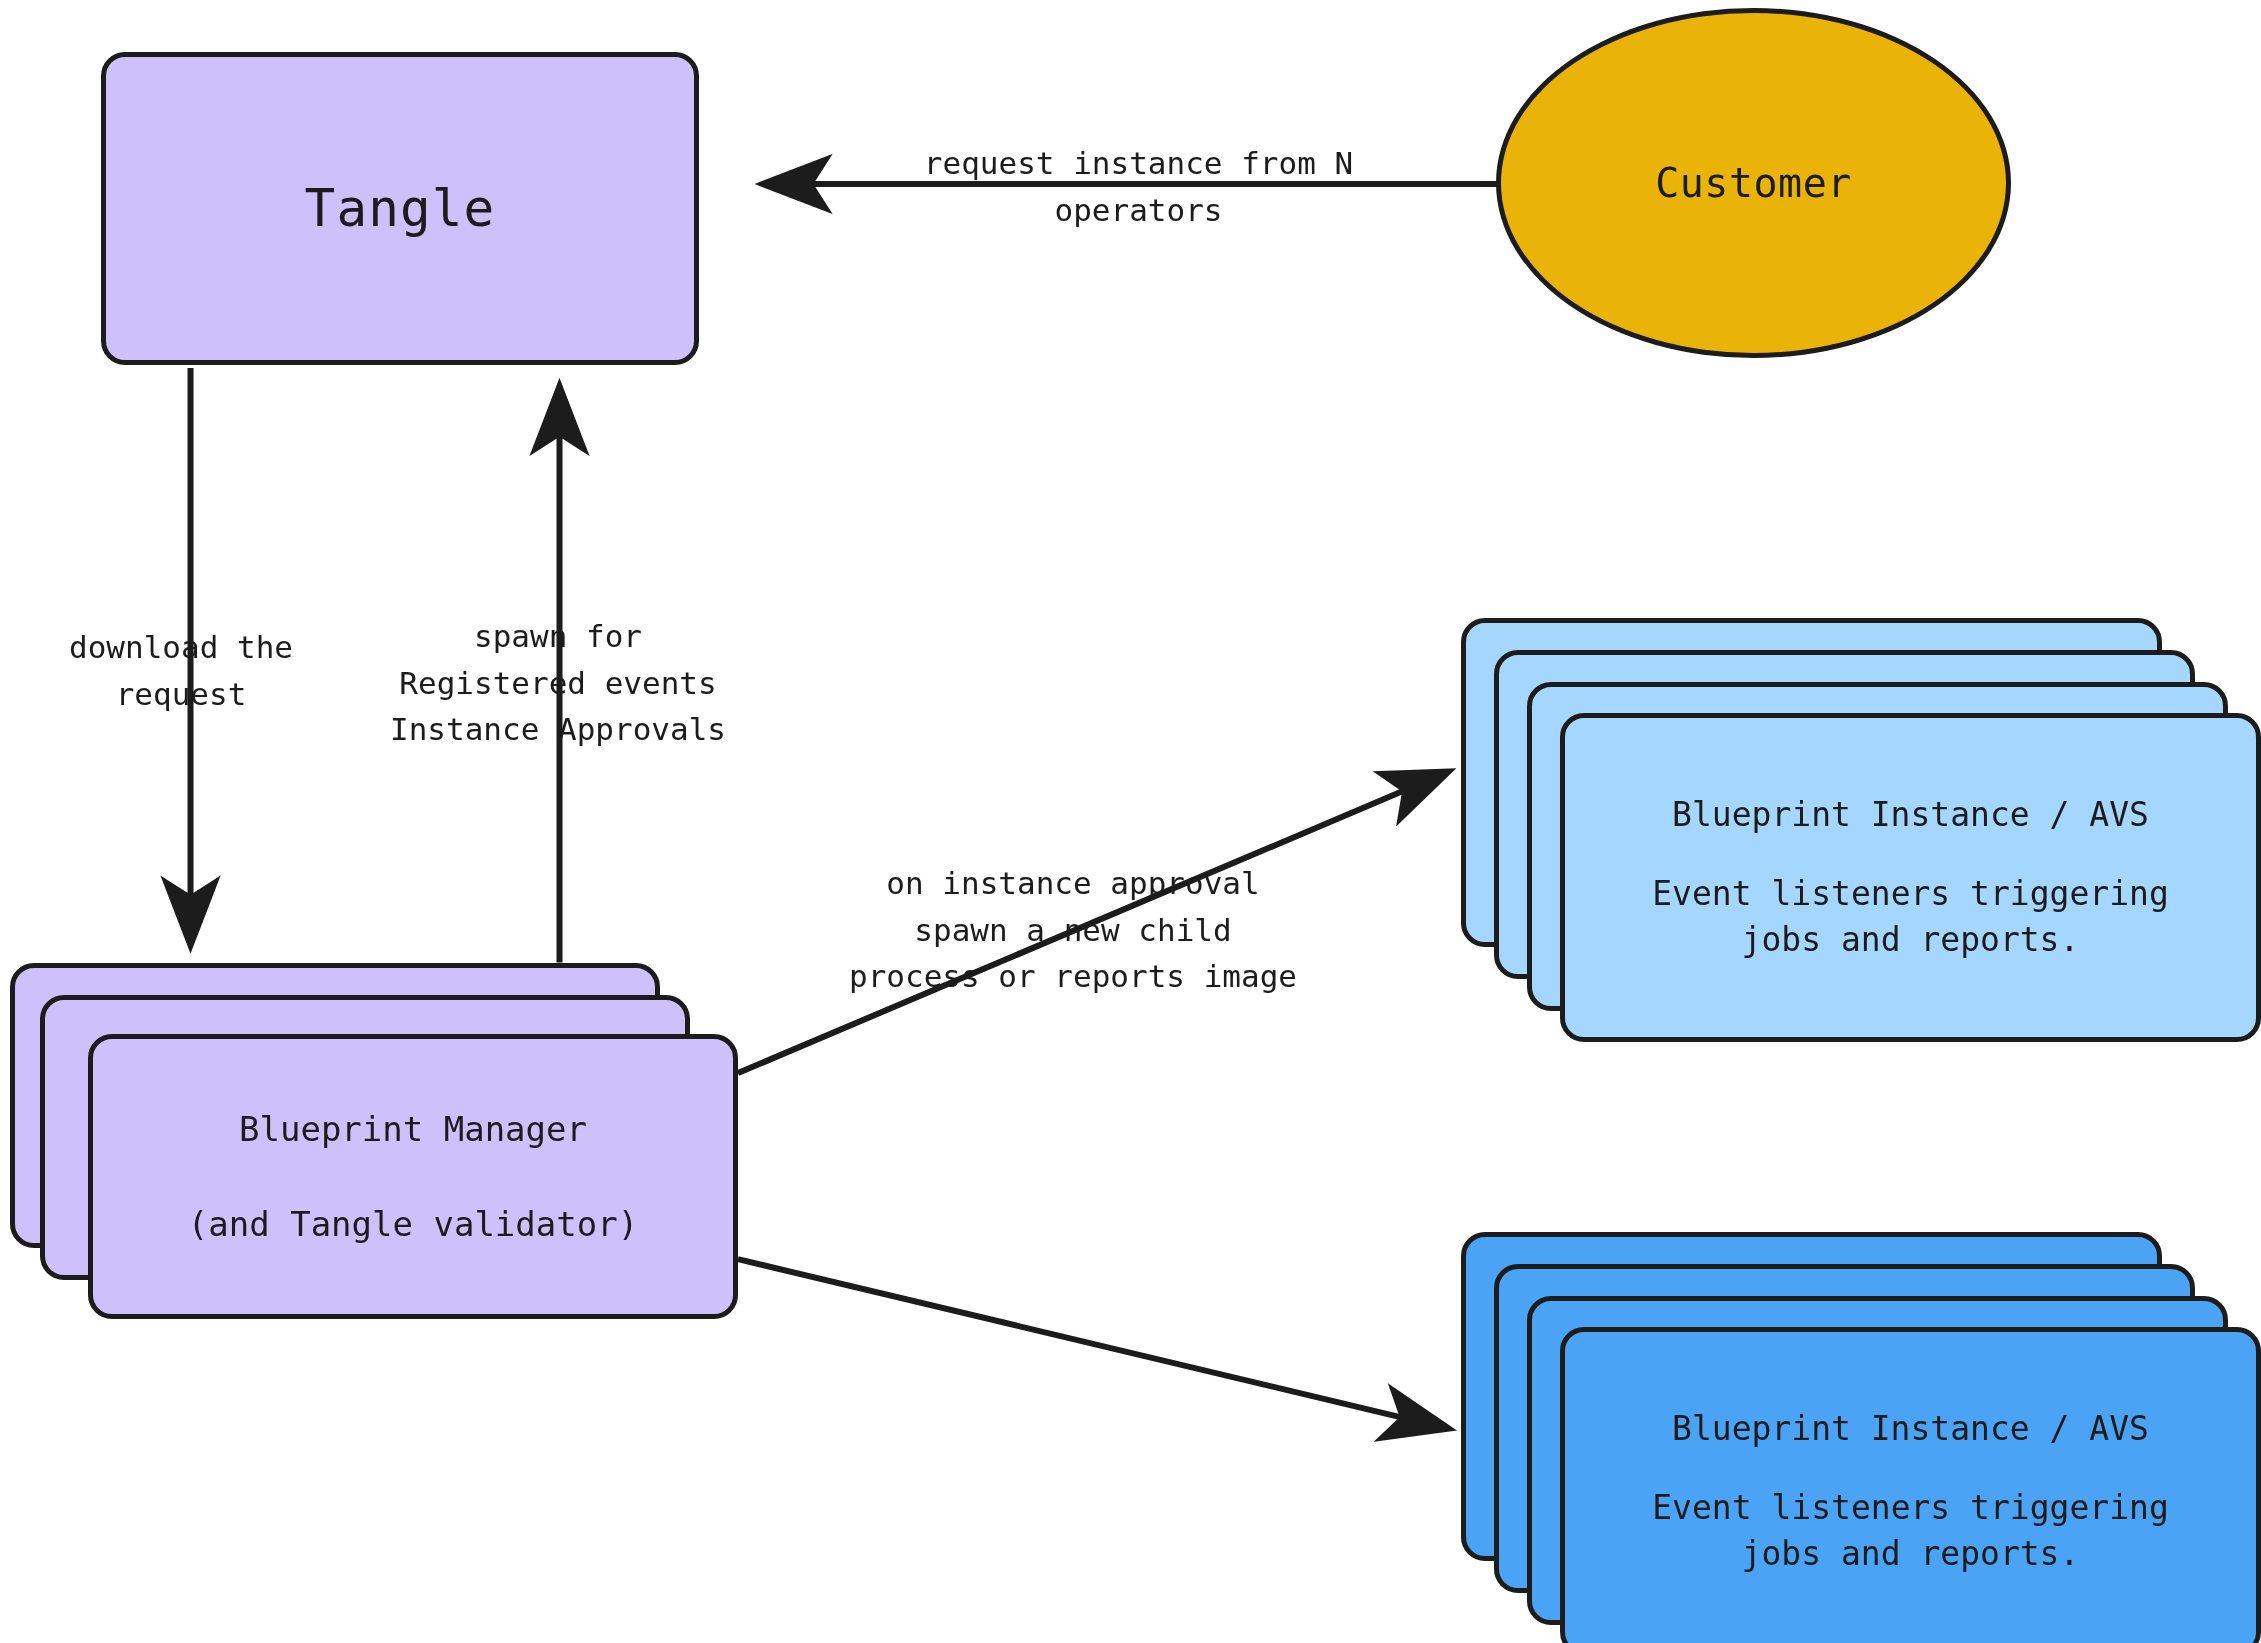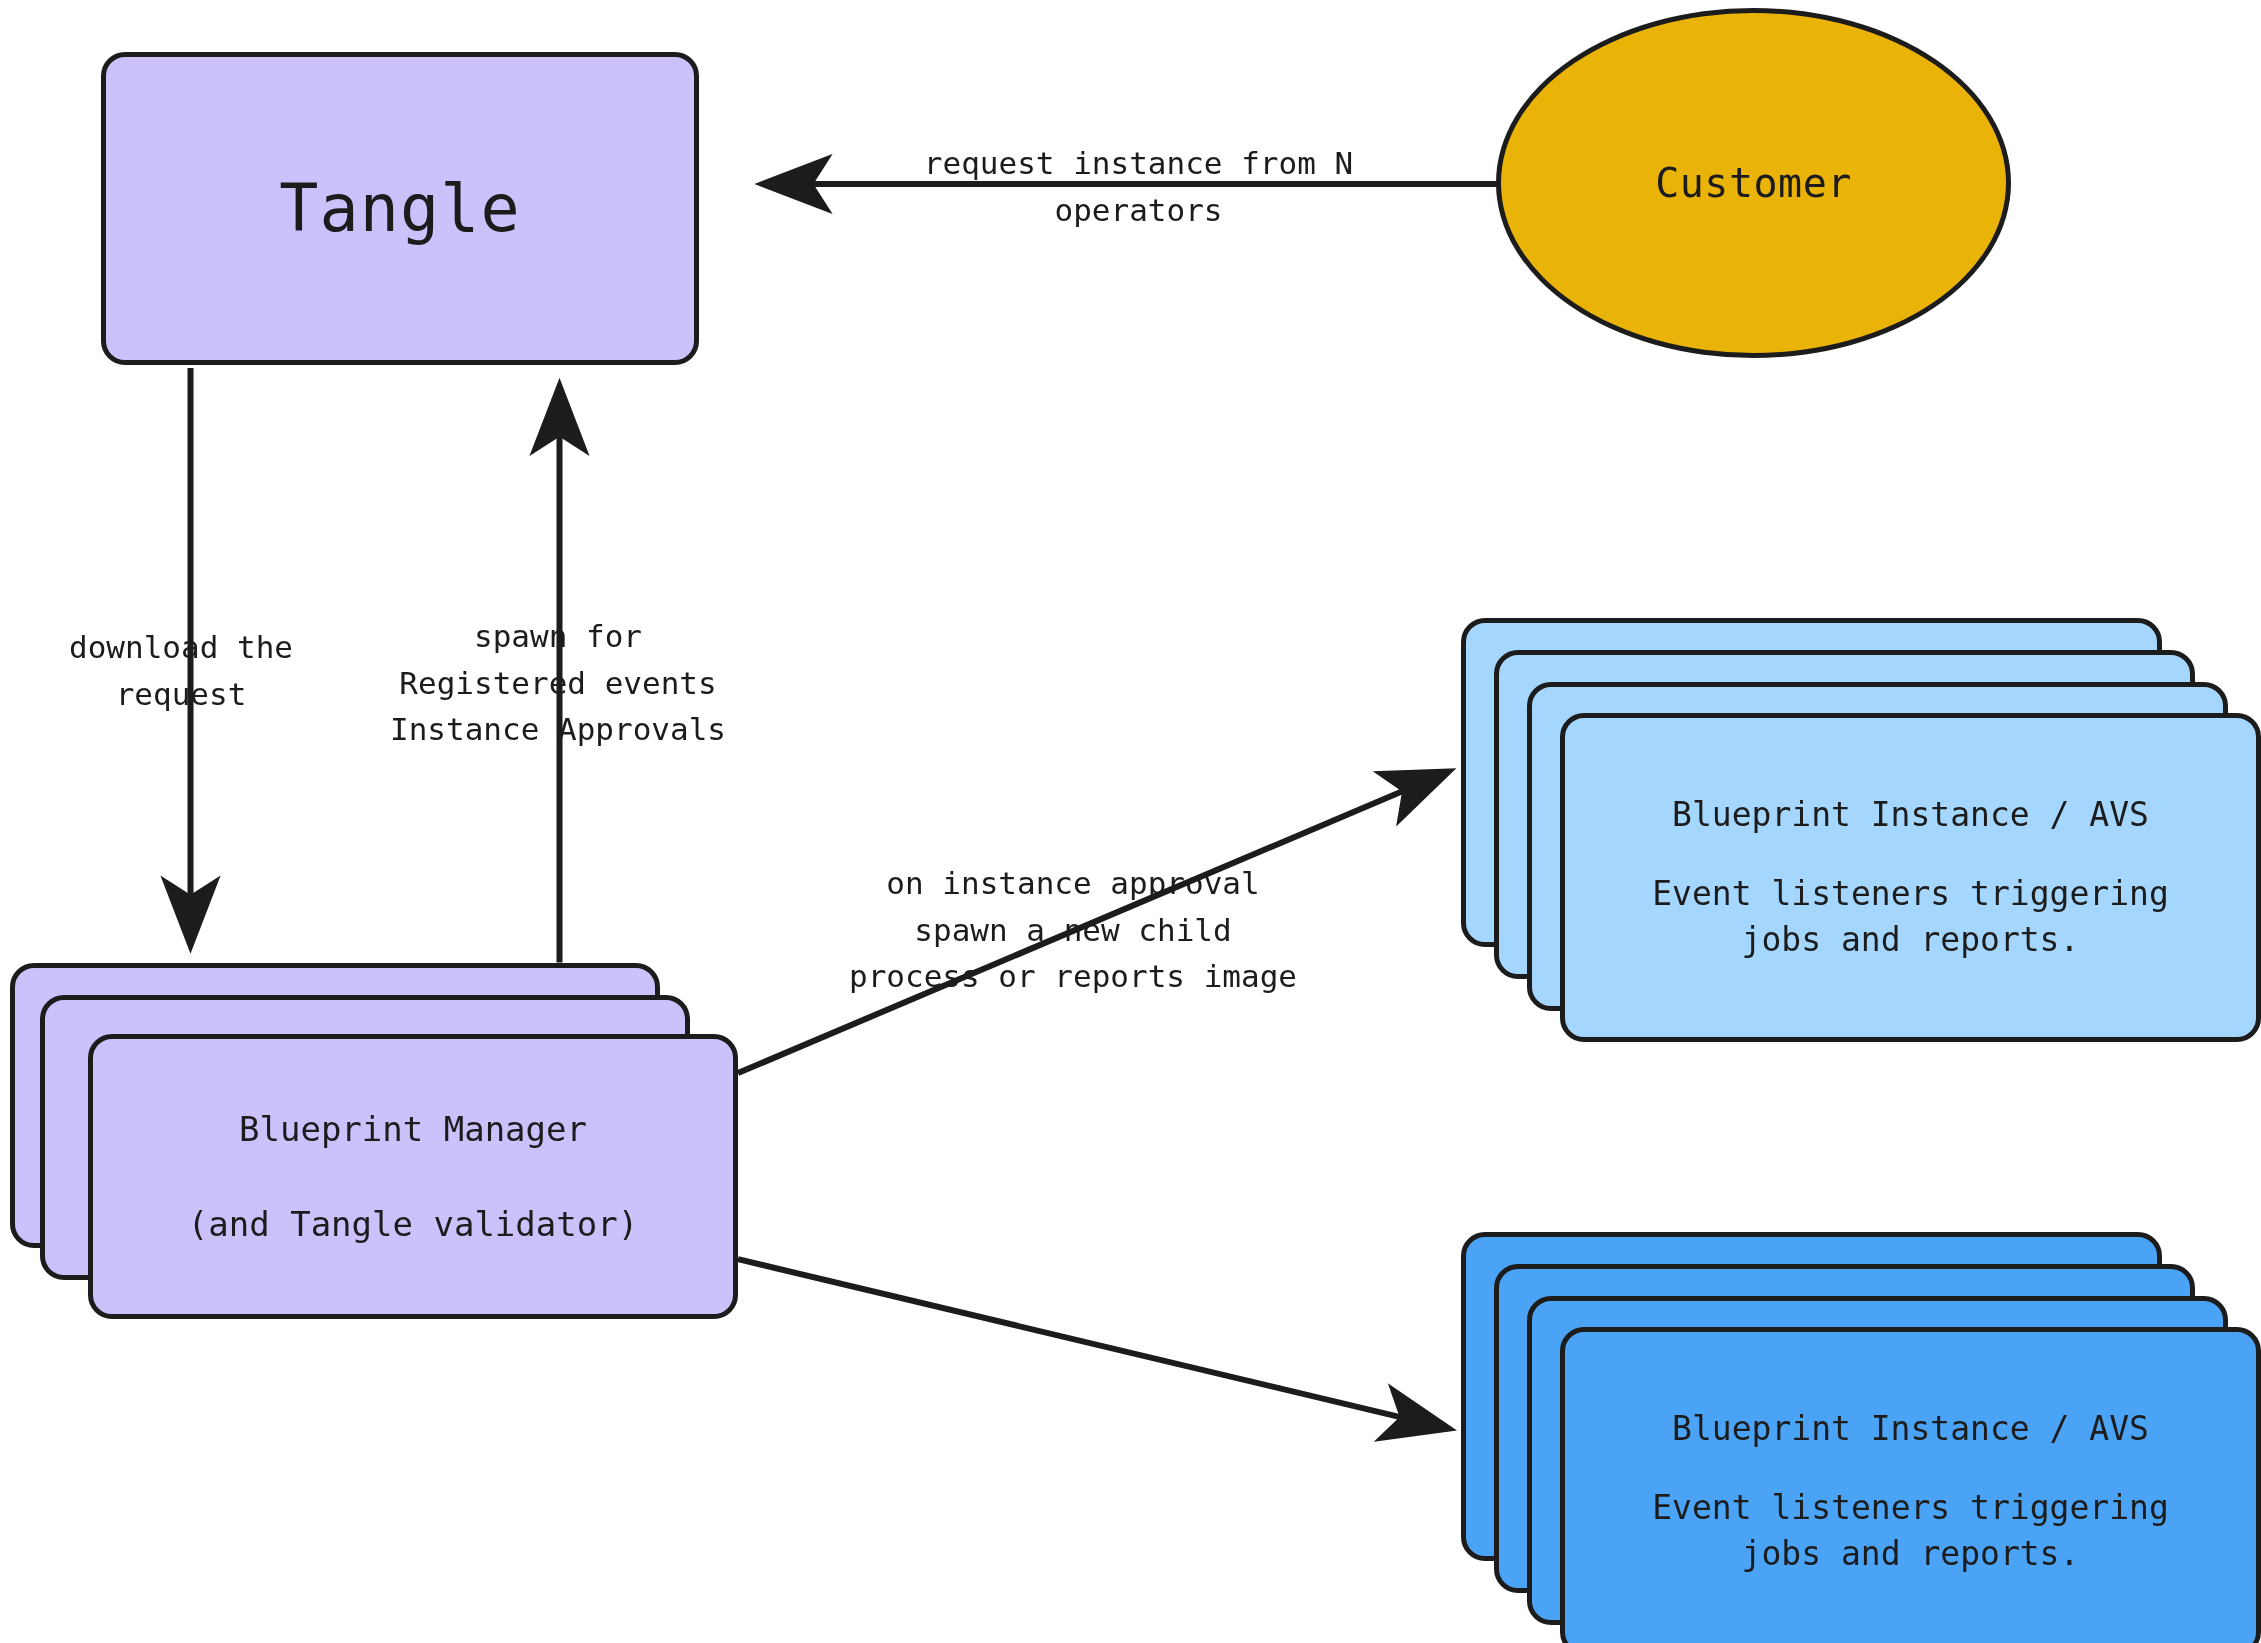--- a/index.html
+++ b/index.html
@@ -40,21 +40,21 @@
   }
   .node-rect { border-radius: 24px; }
 
   
   #tangle-node {
     left: 101px;
     top: 52px;
     width: 598px;
     height: 313px;
     background: #CDC1FC;
-    font-size: 65px;
+    font-size: 51px;
     letter-spacing: 1.1px;
   }
 
   
   #customer-node {
     left: 1496px;
     top: 7.7px;
     width: 515px;
     height: 350px;
     background: #eab308;

